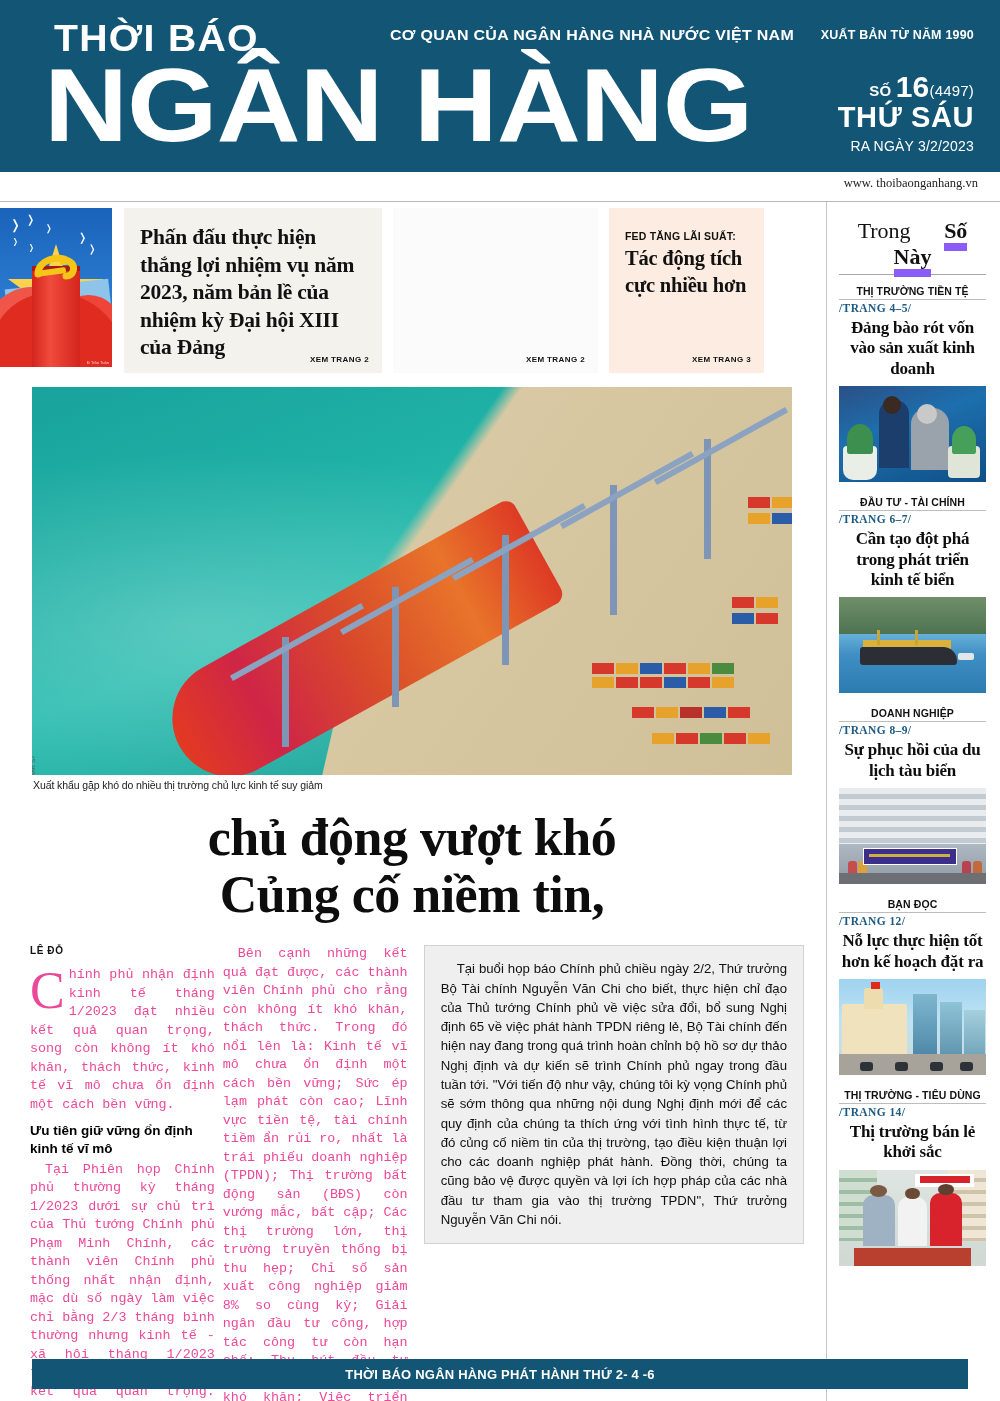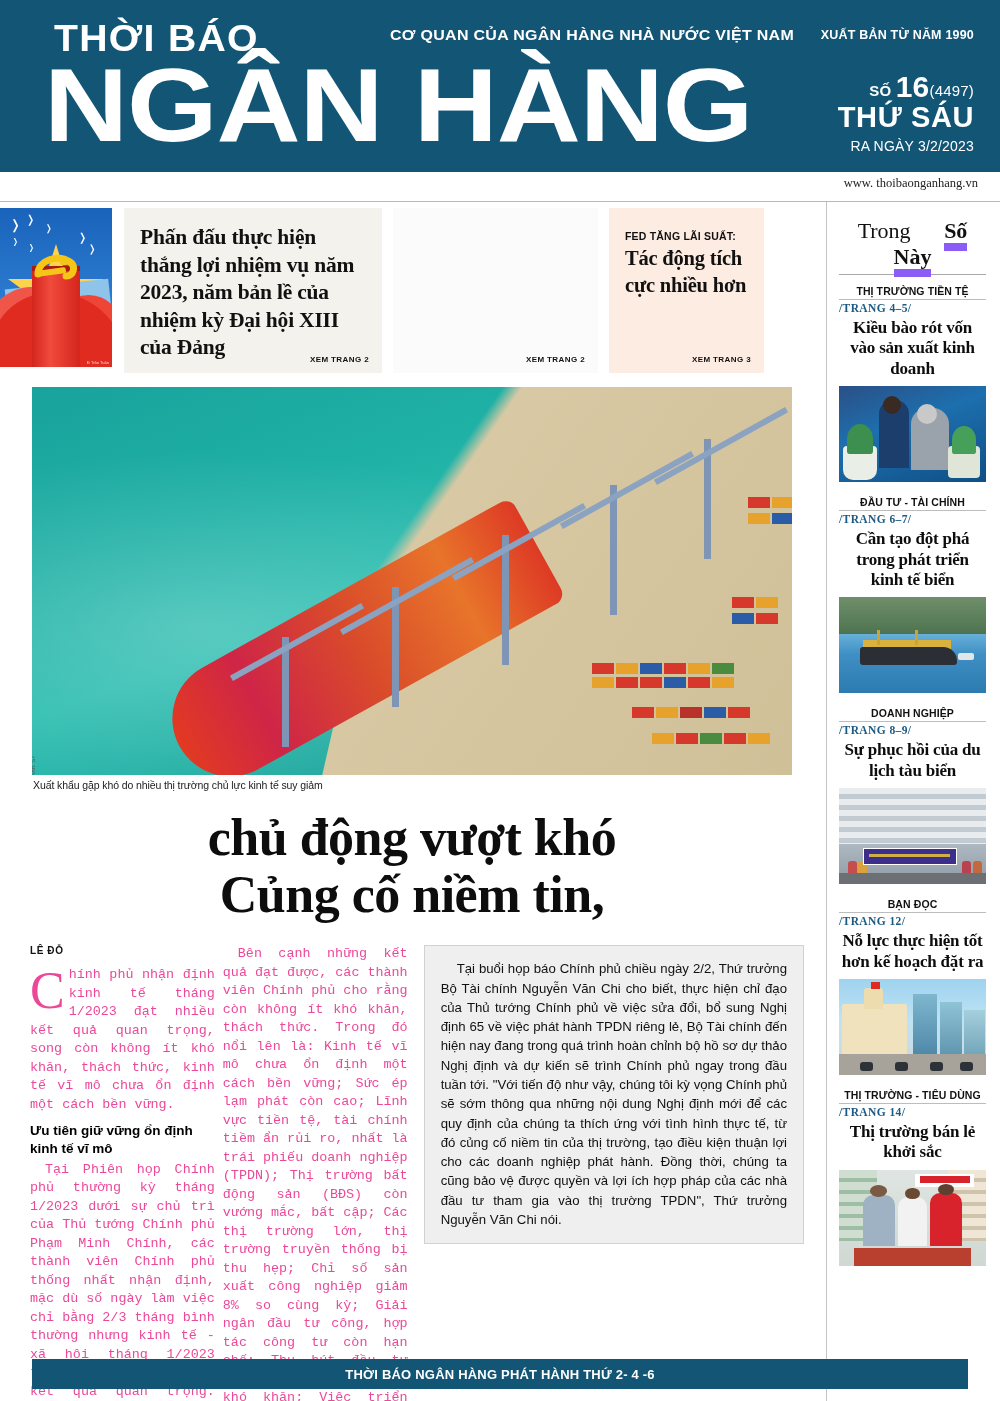--- a/index.html
+++ b/index.html
@@ -526,21 +526,21 @@
 
     <div class="right-col">
       <div class="sb-title">
         <span class="w1">Trong</span>
         <span class="w2">Số Này</span>
       </div>
 
       <div class="sb-item">
         <div class="sb-cat">THỊ TRƯỜNG TIỀN TỆ</div>
         <div class="sb-page">/TRANG 4–5/</div>
-        <div class="sb-head">Kiều bào rót vốn vào sản xuất kinh doanh</div>
+        <div class="sb-head">Đảng bào rót vốn vào sản xuất kinh doanh</div>
         <div class="sb-photo p-bank">
           <div class="fg1"></div>
             <div class="fg2"></div>
             <div class="fg5"></div>
             <div class="fg6"></div>
             <div class="fg3"></div>
             <div class="fg4"></div>
         </div>
       </div>
 

